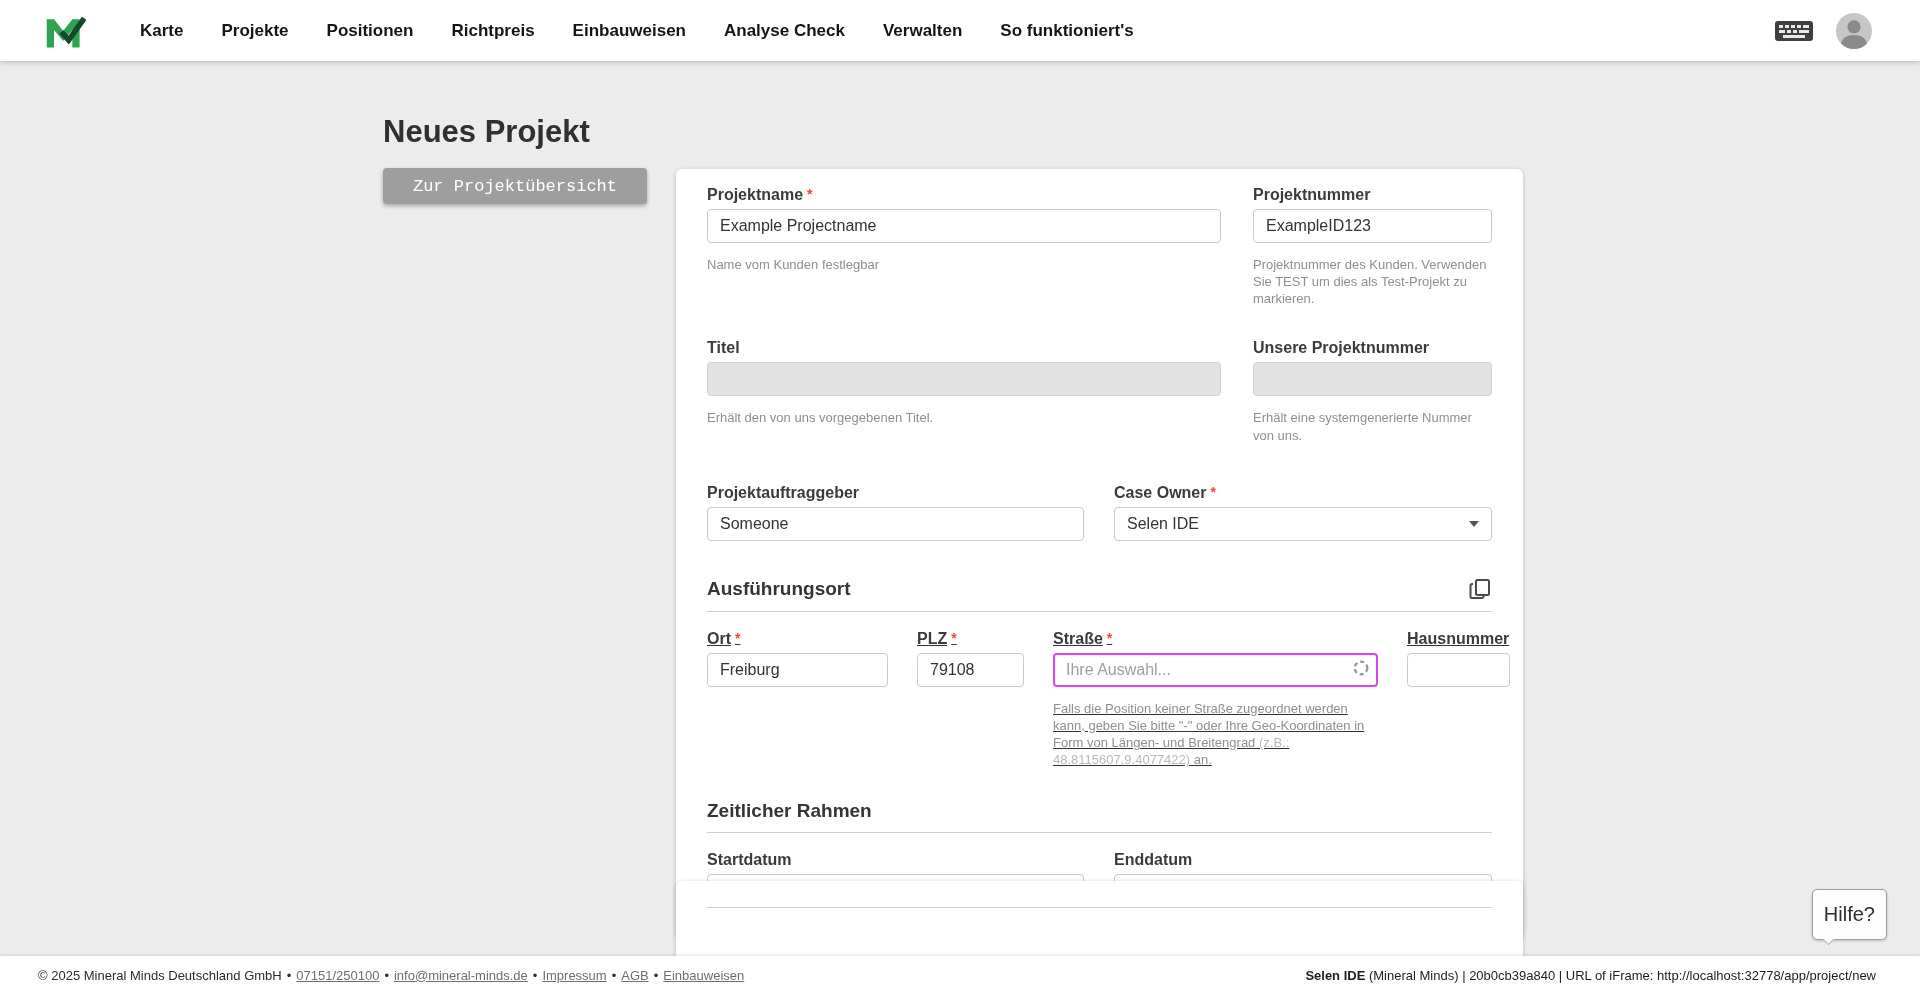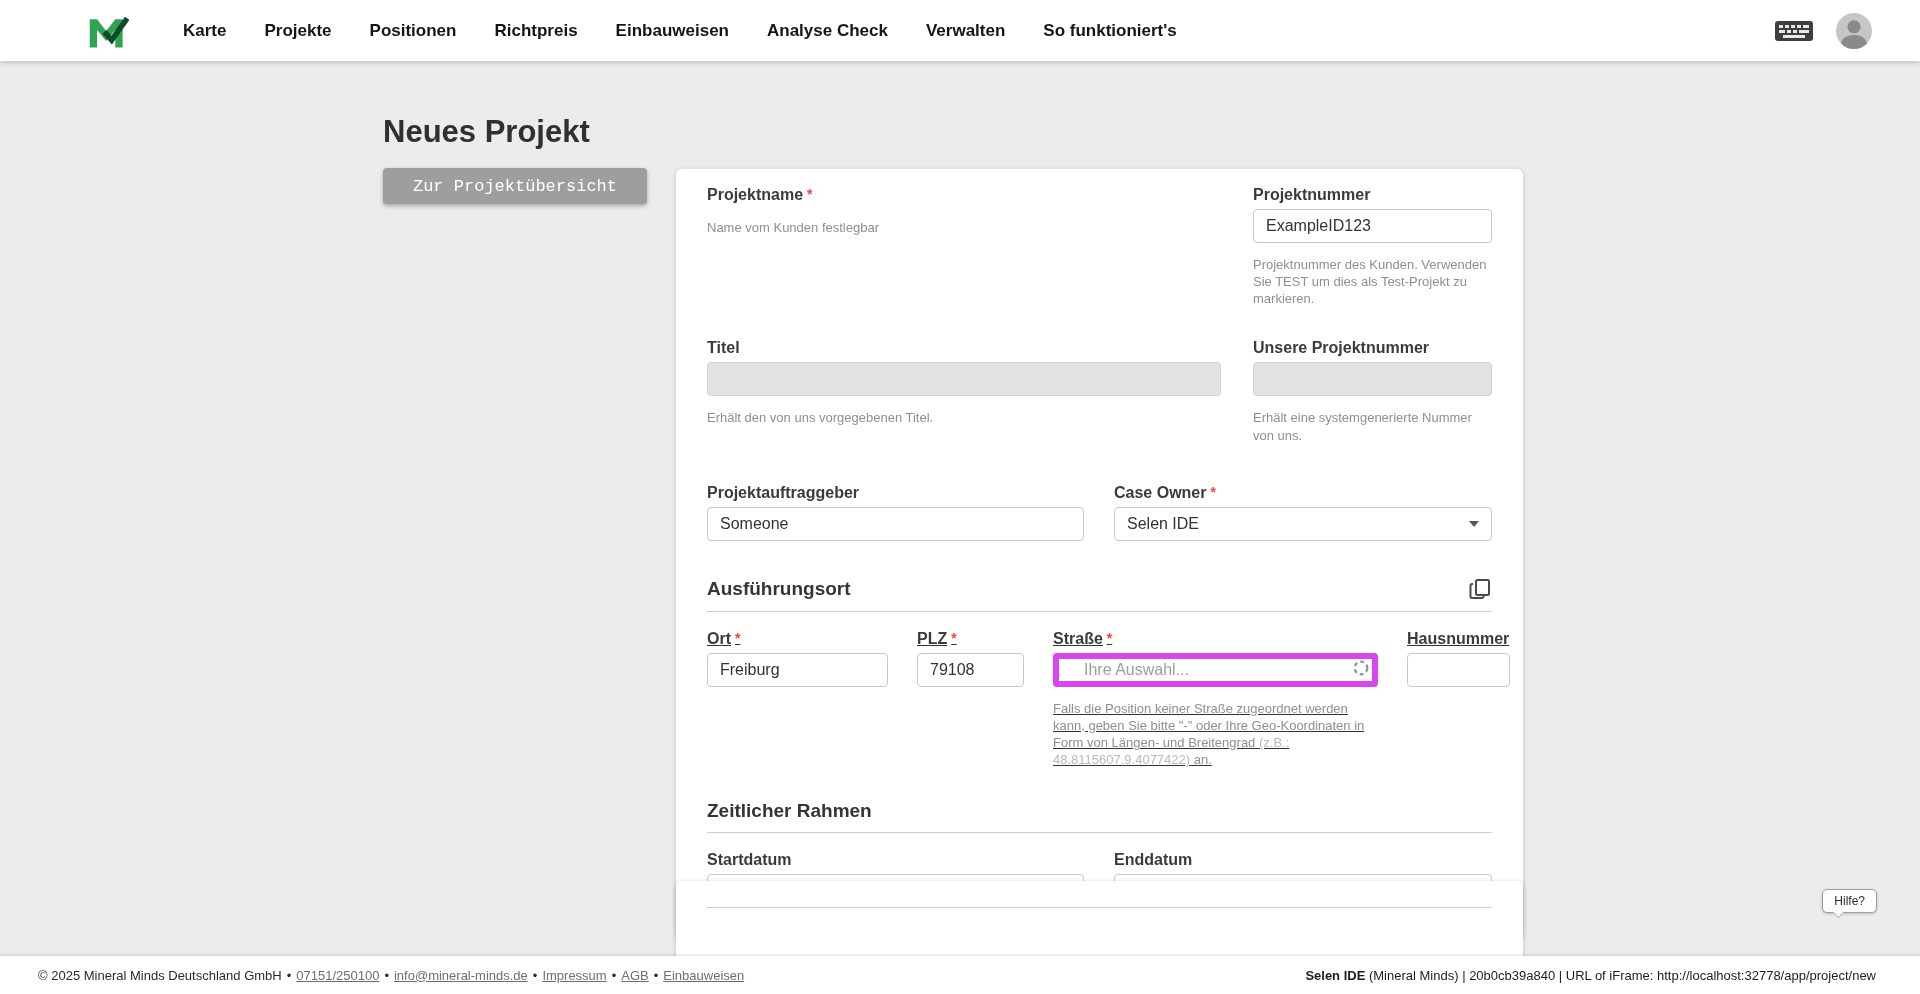--- a/index.html
+++ b/index.html
@@ -13,21 +13,20 @@
     color:#333;
   }
 
   
   .navbar {
     position:absolute; top:0; left:0; width:100%; height:61px;
     background:#ffffff;
     box-shadow:0 2px 5px rgba(0,0,0,.18);
     display:flex; align-items:center;
     z-index:30;
-    padding-left:43px;
   }
   .logo { margin-left:44px; width:42px; height:38px; cursor:pointer; flex:0 0 auto; }
   .nav-items { display:flex; margin-left:54px; gap:38px; align-items:center; }
   .nav-item {
     font-size:17px; font-weight:600; color:#151515; text-decoration:none;
     cursor:pointer; white-space:nowrap;
   }
   .nav-right { margin-left:auto; margin-right:48px; display:flex; align-items:center; gap:22px; }
   .kbd-icon { width:40px; height:28px; display:inline-flex; cursor:pointer; }
   .avatar {
@@ -74,21 +73,21 @@
   .req { color:#f44336; font-size:14px; margin-left:4px; margin-top:-1px; font-weight:700; }
 
   .tf {
     width:100%; height:34px; margin-top:3px;
     border:1px solid #c9c9c9; border-radius:4px; background:#fff;
     padding:0 12px; font-family:inherit; font-size:16px; color:#333; outline:none;
   }
   .tf:disabled, .tf.disabled { background:#e2e2e2; border-color:#d2d2d2; }
   .tf::placeholder { color:#9e9e9e; }
   .tf-wrap { position:relative; }
-  .tf.focused { border:6px solid #d946ef; padding:0 32px 0 25px; }
+  .tf.focused { border:2px solid #d946ef; padding:0 32px 0 11px; }
   .spinner { position:absolute; right:8px; top:50%; margin-top:-9px; width:18px; height:18px; }
 
   .hint { font-size:13px; color:#8f8f8f; margin-top:13px; line-height:1.32; }
   .hint .lighter { color:#b9b9b9; }
 
   .select {
     width:100%; height:34px; margin-top:3px;
     border:1px solid #c9c9c9; border-radius:4px; background:#fff;
     padding:0 12px; font-size:16px; color:#333;
     display:flex; align-items:center; justify-content:space-between; cursor:pointer;
@@ -98,23 +97,23 @@
     border-top:6px solid #555;
   }
 
   .section-head { display:flex; align-items:center; justify-content:space-between; }
   .section-head h2, .card-firma h2 { font-size:19px; font-weight:700; color:#353535; }
   .rule { border:none; border-top:1px solid #cfcfcf; margin-top:10px; }
   .copy-btn { width:24px; height:24px; cursor:pointer; display:inline-flex; }
 
   
   .help-bubble {
-    position:absolute; right:43px; top:889px; z-index:25;
+    position:absolute; right:33px; top:889px; z-index:25;
     background:#fdfdfd; border:1px solid #9e9e9e; border-radius:5px;
-    padding:4px 11px; font-size:12px; color:#2e2e2e; cursor:pointer;
+    padding:13px 11px; font-size:20px; color:#2e2e2e; cursor:pointer;
     box-shadow:0 1px 3px rgba(0,0,0,.2);
   }
   .help-bubble::after {
     content:""; position:absolute; bottom:-6px; left:10px;
     width:10px; height:10px; background:#fdfdfd;
     border-right:1px solid #9e9e9e; border-bottom:1px solid #9e9e9e;
     transform:rotate(45deg) scale(.7);
   }
 
   
@@ -180,20 +179,21 @@
 <button class="back-btn">Zur Projektübersicht</button>
 
 <section class="card card-project">
 
   <div class="grid-a">
     <div class="field">
       <label>
         <span>Projektname</span>
         <span class="req">*</span>
       </label>
+      <input class="tf" type="text" value="Example Projectname" style="">
       <p class="hint">Name vom Kunden festlegbar</p>
     </div>
     <div class="field">
       <label>
         <span>Projektnummer</span>
       </label>
       <input class="tf" type="text" value="ExampleID123" style="">
       <p class="hint">Projektnummer des Kunden. Verwenden Sie TEST um dies als Test-Projekt zu markieren.</p>
     </div>
   </div>

